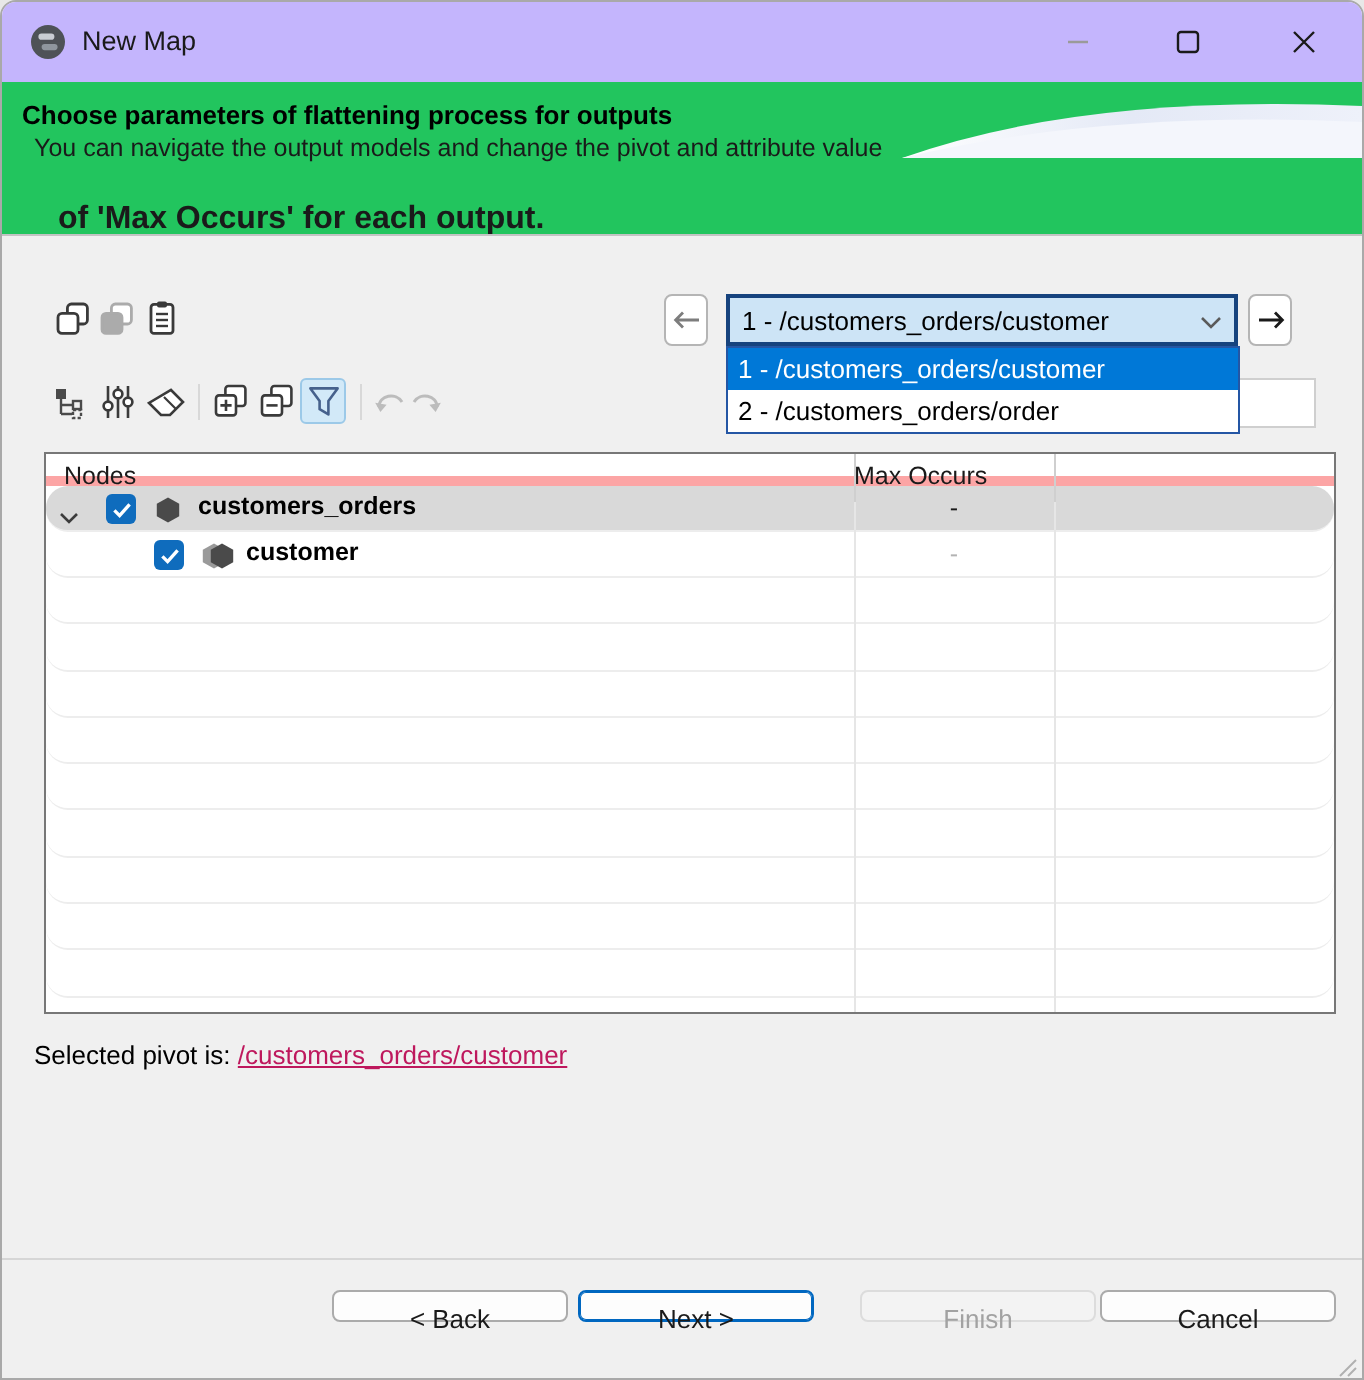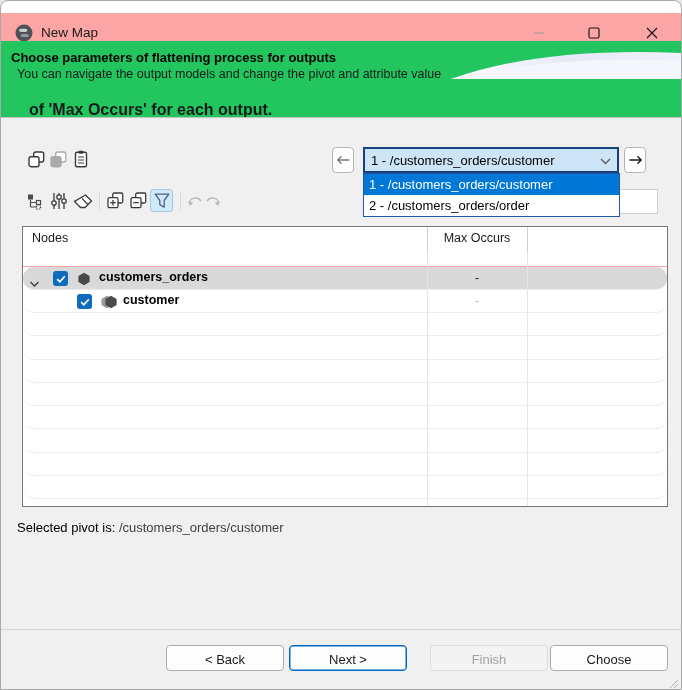--- a/index.html
+++ b/index.html
@@ -11,21 +11,21 @@
     --content-bg:#f0f0f0;
     --filter-active-bg:#d2e9f8;
     --filter-active-border:#9cc9e8;
   }
   *{box-sizing:border-box;margin:0;padding:0;font-family:"Liberation Sans","DejaVu Sans",sans-serif;}
   html,body{width:682px;height:690px;overflow:hidden;background:#e8e8e8;}
   .window{position:relative;width:682px;height:690px;background:#fff;border:1px solid #a9a9a9;
           border-radius:8px 8px 0 0;overflow:hidden;}
 
   
-  .titlebar{position:absolute;left:0;top:12px;width:100%;height:40px;background:#fca5a5;}
+  .titlebar{position:absolute;left:0;top:0;width:100%;height:40px;background:#c4b5fd;}
   .app-icon{position:absolute;left:14px;top:11px;width:18px;height:18px;}
   .win-title{position:absolute;left:40px;top:11px;font-size:13.5px;color:#1a1a1a;line-height:18px;}
   .winctl{position:absolute;top:6px;width:34px;height:28px;display:flex;align-items:center;justify-content:center;}
   .winctl.min{left:521px;}
   .winctl.max{left:576px;}
   .winctl.close{left:634px;}
 
   
   .wizhead{position:absolute;left:0;top:40px;width:100%;height:76px;background:#22c55e;}
   .wiz-title{position:absolute;left:10px;top:9px;font-size:13px;font-weight:bold;color:#000;}
@@ -51,41 +51,41 @@
   .popup .opt{height:21px;line-height:21px;font-size:13px;padding-left:5px;white-space:nowrap;overflow:hidden;}
   .popup .opt.hl{background:var(--selection-blue);color:#fff;}
   .filter-field{position:absolute;left:556px;top:71px;width:101px;height:25px;background:#fff;
                 border:1px solid #cfcfcf;z-index:1;font-size:12px;padding:0 4px;}
 
   
   .table{position:absolute;left:21px;top:108px;width:646px;height:281px;background:#fff;border:1px solid #777;overflow:hidden;}
   .colsep{position:absolute;top:0;width:1px;height:100%;background:#e6e6e6;z-index:2;}
   .colsep.c1{left:404px;} .colsep.c2{left:504px;}
   .colsep-h{position:absolute;top:0;width:1px;height:24px;background:#cfcfcf;z-index:3;}
-  .t-head{position:relative;height:40px;border-bottom:1px solid #fca5a5;}
+  .t-head{position:relative;height:16px;border-bottom:5px solid #fca5a5;}
   .t-head .hc1{position:absolute;left:9px;top:4px;font-size:12.5px;color:#1a1a1a;}
-  .t-head .hc2{position:absolute;left:404px;width:100px;top:4px;text-align:center;font-size:12.5px;color:#1a1a1a;}
+  .t-head .hc2{position:absolute;left:404px;width:100px;top:4px;text-align:left;font-size:12.5px;color:#1a1a1a;}
   .t-row{position:relative;height:23px;border-bottom:1px solid #ededed;border-radius:11px;}
   .t-row.empty{height:23.3px;}
   .t-row.selected{background:var(--selected-row-gray);}
   .expander{position:absolute;left:6px;top:7px;width:12px;height:10px;}
   .cbx{position:absolute;top:4px;width:15px;height:15px;border-radius:3px;background:#0f6cbd;
        display:flex;align-items:center;justify-content:center;}
   .hexwrap{position:absolute;top:5px;}
   .node-label{position:absolute;top:3px;font-size:12.5px;font-weight:bold;color:#000;white-space:nowrap;}
   .maxocc{position:absolute;left:404px;width:100px;top:4px;text-align:center;font-size:12.5px;}
   .maxocc.dark{color:#1a1a1a;} .maxocc.light{color:#b3b3b3;}
 
   
   .pivot-line{position:absolute;left:16px;top:402px;font-size:13px;color:#000;}
-  .pivot-link{color:#404040;cursor:pointer;}
+  .pivot-link{text-decoration:underline;color:#be185d;cursor:pointer;}
 
   
   .foot-sep{position:absolute;left:0;top:511px;width:100%;height:1px;background:#d6d6d6;}
-  .btn{position:absolute;top:527px;width:118px;height:26px;border-radius:4px;background:#fdfdfd;
+  .btn{position:absolute;top:527px;width:118px;height:16px;border-radius:4px;background:#fdfdfd;
        border:1px solid #ababab;font-size:13px;color:#1a1a1a;text-align:center;line-height:28px;}
   .btn.back{left:165px;}
   .btn.next{left:288px;border:1px solid var(--accent-blue);box-shadow:0 0 0 0.5px var(--accent-blue) inset;}
   .btn.finish{left:429px;background:#f3f3f3;border:1px solid #dcdcdc;color:#a2a2a2;}
   .btn.cancel{left:549px;}
   .grip{position:absolute;right:2px;bottom:2px;}
 </style>
 </head>
 <body>
 
@@ -308,19 +308,19 @@
     <div class="pivot-line">
       <span>Selected pivot is:</span>
       <span> </span>
       <span class="pivot-link">/customers_orders/customer</span>
     </div>
 
     <div class="foot-sep"></div>
     <button class="btn back">&lt; Back</button>
     <button class="btn next">Next &gt;</button>
     <button class="btn finish" aria-disabled="true">Finish</button>
-    <button class="btn cancel">Choose</button>
+    <button class="btn cancel">Cancel</button>
 
     <svg class="grip" width="10" height="10" viewBox="0 0 10 10">
       <path d="M9 1 L1 9 M9 5 L5 9" stroke="#b0b0b0" stroke-width="1"></path>
     </svg>
   </div>
 </div>
 
 </body></html>

